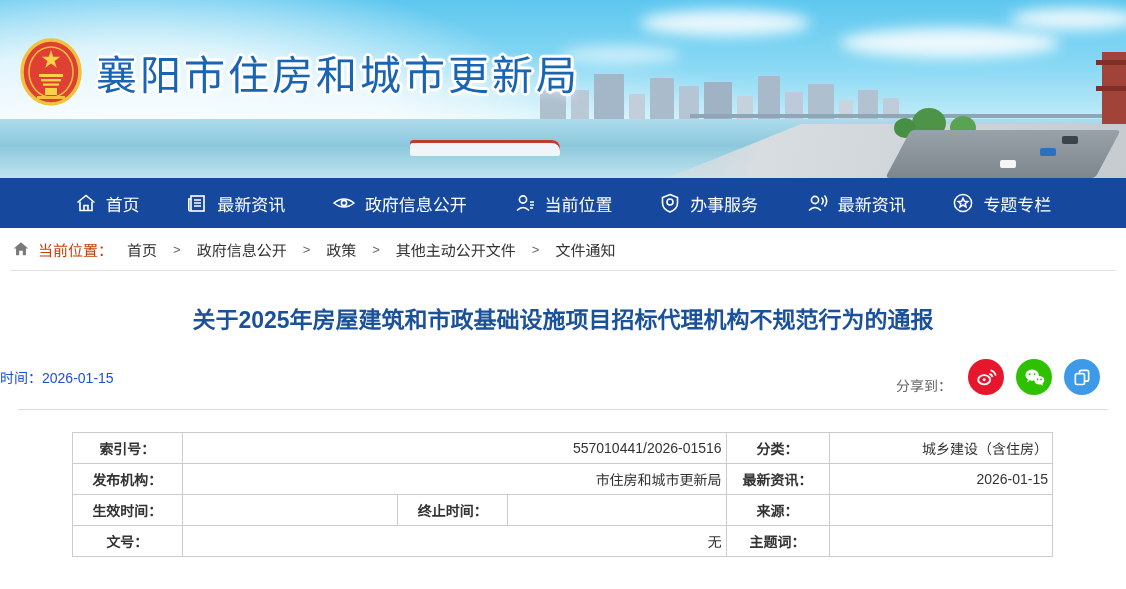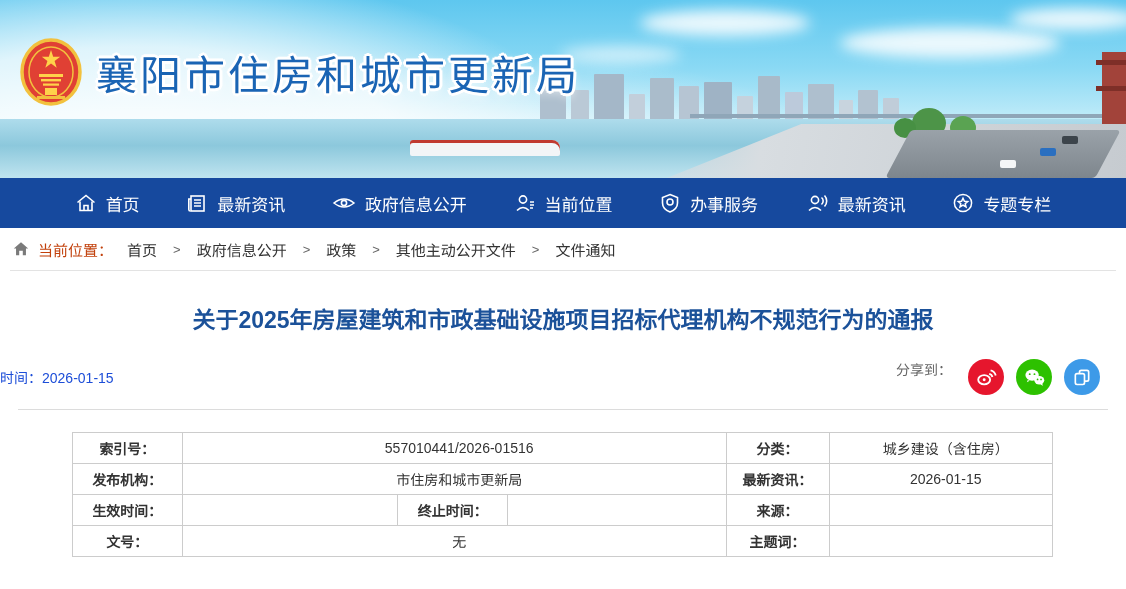--- a/index.html
+++ b/index.html
@@ -58,30 +58,30 @@
   .crumb-rule { width:1106px; margin:0 auto; border:none; border-top:1px solid #e3e3e3; }
   .crumb-bar .home-ic { margin-right:8px; }
   .crumb-label { font-size:15px; color:#c2410c; margin-right:14px; }
   .crumb-link { font-size:15px; color:#333; text-decoration:none; cursor:pointer; }
   .crumb-sep { font-size:13px; color:#666; margin:0 16px; }
 
   
   .article-title { margin-top:30px; text-align:center; font-size:23px; font-weight:bold; color:#1b5199; padding:0 60px; }
   .meta-row { position:relative; margin-top:22px; height:38px; }
   .meta-time { position:absolute; left:0; right:0; top:10px; text-align:left; font-size:14px; color:#1d4ed8; }
-  .share-box { position:absolute; right:26px; top:2px; display:flex; align-items:flex-start; gap:12px; }
+  .share-box { position:absolute; right:26px; top:2px; display:flex; align-items:flex-end; gap:12px; }
   .share-label { font-size:14px; color:#666; margin-right:4px; }
   .share-ic { width:36px; height:36px; border-radius:50%; display:flex; align-items:center; justify-content:center; cursor:pointer; }
   .content-rule { width:1090px; margin:14px auto 0; border:none; border-top:1px solid #dcdcdc; }
 
   
   .meta-table { width:981px; margin:22px 0 0 72px; border-collapse:collapse; table-layout:fixed; }
   .meta-table th, .meta-table td { border:1px solid #ccc; height:31px; font-size:14px; vertical-align:middle; }
   .meta-table th { font-weight:bold; text-align:center; color:#333; padding:0 4px; }
-  .meta-table td { text-align:center; color:#333; padding:0 4px 0 14px; }
+  .meta-table td { text-align:right; color:#333; padding:0 4px 0 14px; }
 </style>
 </head>
 <body>
 
 <div class="banner">
   <div class="haze"></div>
 
   <div class="cloud" style="left:640px;top:10px;width:170px;height:26px;"></div>
   <div class="cloud" style="left:840px;top:28px;width:220px;height:30px;"></div>
   <div class="cloud" style="left:1010px;top:8px;width:130px;height:22px;"></div>

